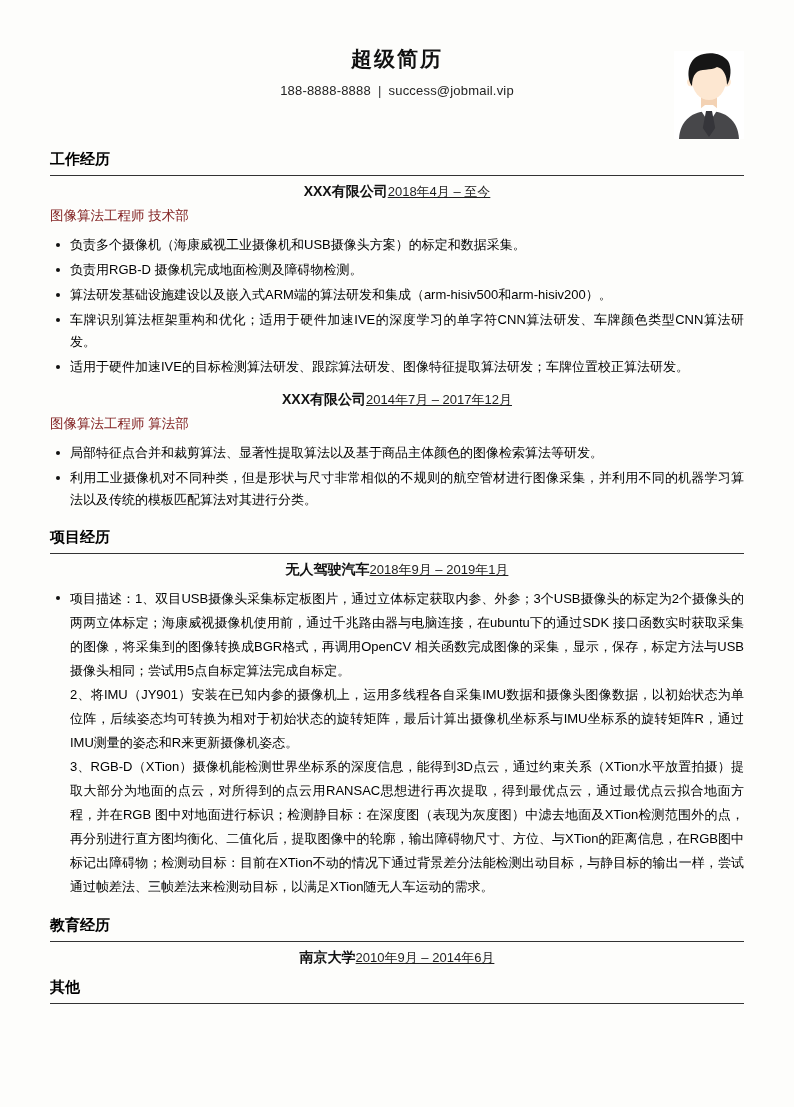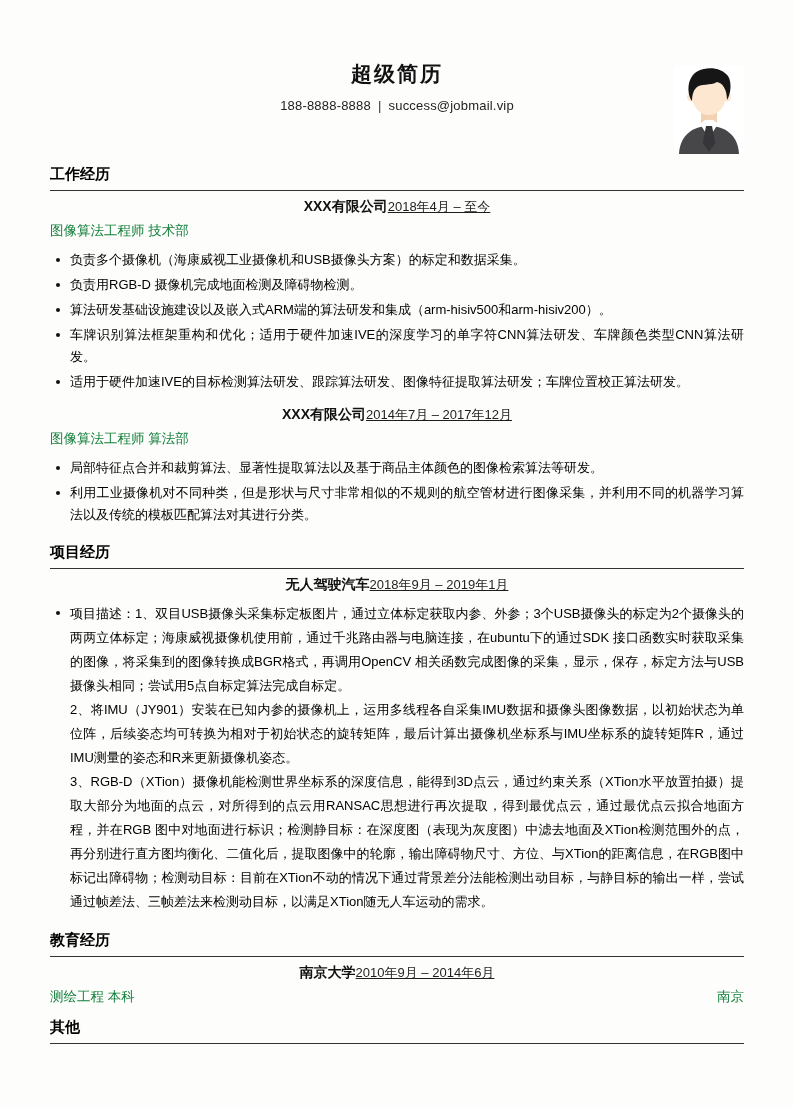--- a/index.html
+++ b/index.html
@@ -2,21 +2,21 @@
 <html><head>
 <meta charset="utf-8">
 <style>
   * { box-sizing: border-box; margin: 0; padding: 0; }
   html, body { width: 794px; height: 1107px; overflow: hidden; }
   body {
     background: #fdfdfb;
     color: #1e1e1e;
     font-family: "Liberation Sans", "DejaVu Sans", sans-serif;
   }
-  .page { width: 794px; height: 803px; padding: 60px 50px 0 50px; position: relative; }
+  .page { width: 794px; height: 803px; padding: 45px 50px 0 50px; position: relative; }
 
   
   .hdr { position: relative; height: 56px; }
   .hdr h1 {
     text-align: center; font-size: 21px; line-height: 28px;
     font-weight: 700; letter-spacing: 2px; color: #111;
   }
   .contact {
     text-align: center; font-size: 13px; line-height: 16px;
     margin-top: 10px; color: #222; letter-spacing: .2px;
@@ -28,21 +28,21 @@
   .sec { margin-top: 10px; }
   .sec.first { margin-top: 48px; }
   .sec-heading {
     font-size: 15px; line-height: 20px; font-weight: 700; color: #000000;
     padding-bottom: 6px; border-bottom: 1.5px solid #333;
   }
   .entry { margin-top: 2px; }
   .entry-head { display: flex; justify-content: center; align-items: baseline; margin-top: 6px; }
   .entry-title { font-size: 14px; font-weight: 700; line-height: 19px; color: #111; }
   .entry-date { font-size: 13px; line-height: 18px; color: #1e1e1e; white-space: nowrap; text-decoration: underline; }
-  .entry-sub { display: flex; justify-content: space-between; font-size: 13.5px; line-height: 20px; margin-top: 5px; color: #15803d; }
+  .entry-sub { display: flex; justify-content: space-between; font-size: 13.5px; line-height: 20px; margin-top: 5px; color: #7f1d1d; }
 
   ul.bullets { list-style: none; margin-top: 8px; padding-bottom: 6px; }
   ul.bullets li {
     position: relative; padding-left: 20px;
     font-size: 13px; line-height: 22px; margin-top: 3px; color: #000000;
     text-align: justify;
   }
   ul.bullets li::before {
     content: ""; position: absolute; left: 6px; top: 9px;
     width: 4px; height: 4px; border-radius: 50%; background: #111;
@@ -124,24 +124,20 @@
           </ul>
         </div>
       </section>
       <section class="sec sec-education">
         <h2 class="sec-heading">教育经历</h2>
         <div class="entry">
           <div class="entry-head">
             <span class="entry-title">南京大学</span>
             <span class="entry-date">2010年9月 – 2014年6月</span>
           </div>
-          <div class="entry-sub">
-            <span class="entry-sub-left">测绘工程 本科</span>
-            <span class="entry-sub-right">南京</span>
-          </div>
         </div>
       </section>
       <section class="sec sec-other">
         <h2 class="sec-heading">其他</h2>
       </section>
     </main>
 
 </div>
 
 </body></html>

